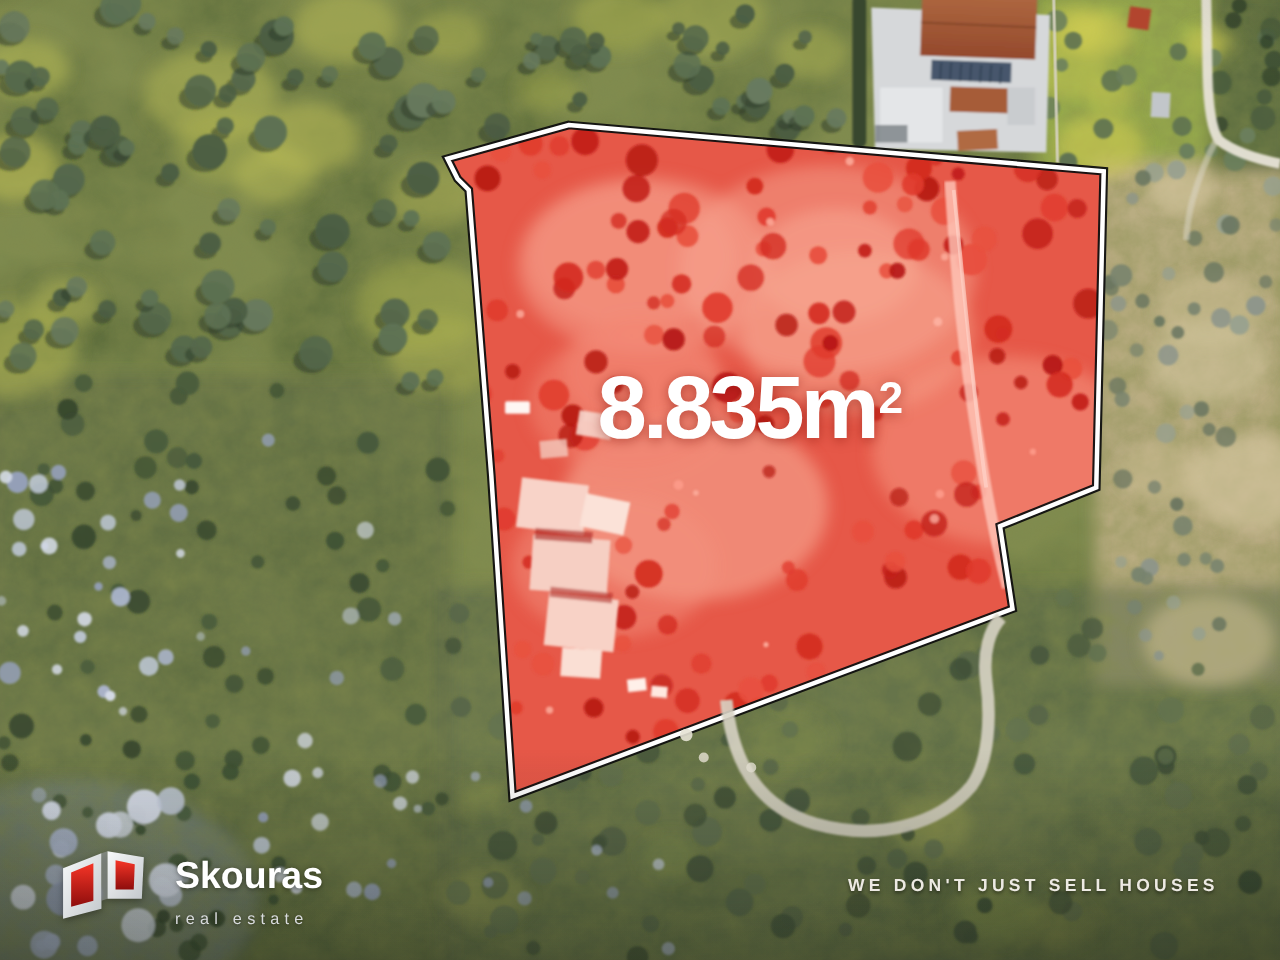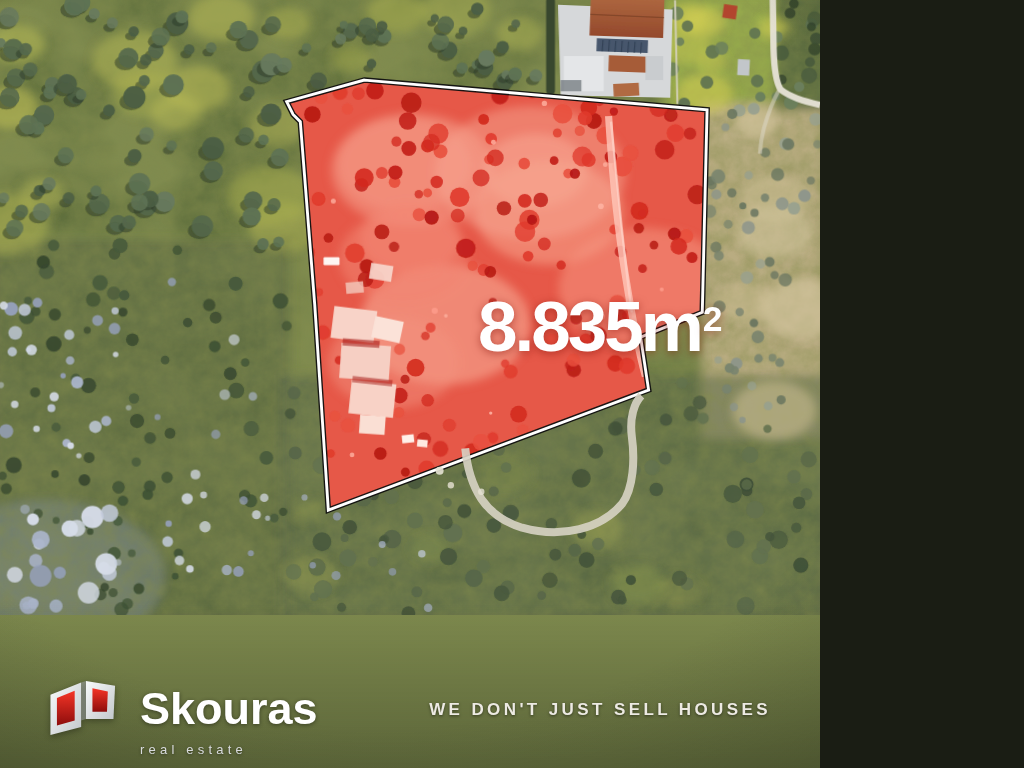--- a/index.html
+++ b/index.html
@@ -1,17 +1,17 @@
 <!DOCTYPE html>
 <html><head>
 <meta charset="utf-8">
 <style>
   html,body{margin:0;padding:0;background:#1a1d14;}
   .canvas{
-    position:relative;width:820px;height:768px;overflow:hidden;
+    position:relative;width:1024px;height:768px;overflow:hidden;
     font-family:"Liberation Sans",sans-serif;background:#7f8b4f;
   }
   #scene{position:absolute;inset:0;display:block;}
   .vignette{
     position:absolute;inset:0;pointer-events:none;
     background:
       radial-gradient(120% 105% at 47% 40%, rgba(0,0,0,0) 52%, rgba(14,18,9,0.45) 100%),
       linear-gradient(to top, rgba(10,14,7,0.30) 0%, rgba(0,0,0,0) 22%);
   }
   #area-label{
@@ -21,30 +21,30 @@
     white-space:nowrap;
   }
   #area-label sup{
     font-size:0.5em;letter-spacing:0;margin-left:2px;
     position:relative;top:-0.55em;vertical-align:baseline;
   }
   #brand{position:absolute;left:44px;top:670px;display:flex;align-items:flex-start;gap:12px;}
   #brand .logo-icon{flex:0 0 auto;margin-top:2px;filter:drop-shadow(0 2px 3px rgba(0,0,0,0.35));}
   #brand .texts{display:flex;flex-direction:column;margin-top:16px;}
   .brand-name{
-    font-size:45px;font-weight:bold;color:#ffffff;line-height:1.0;
+    font-size:30px;font-weight:bold;color:#ffffff;line-height:1.0;
     text-shadow:0 1px 4px rgba(0,0,0,0.45);
   }
   .brand-sub{
     font-size:13px;color:#d9dbdd;letter-spacing:4.2px;margin-top:11px;
     text-shadow:0 1px 3px rgba(0,0,0,0.45);white-space:nowrap;
   }
   #tagline{
     position:absolute;right:49px;top:700px;
-    font-size:17px;font-weight:bold;letter-spacing:3.4px;color:#edeae3;
+    font-size:14px;font-weight:bold;letter-spacing:3.4px;color:#edeae3;
     text-shadow:0 1px 3px rgba(0,0,0,0.5);white-space:nowrap;
   }
 </style>
 </head>
 <body>
 
 <div class="canvas">
 
   <svg id="scene" viewBox="0 0 1024 768">
     <defs>

